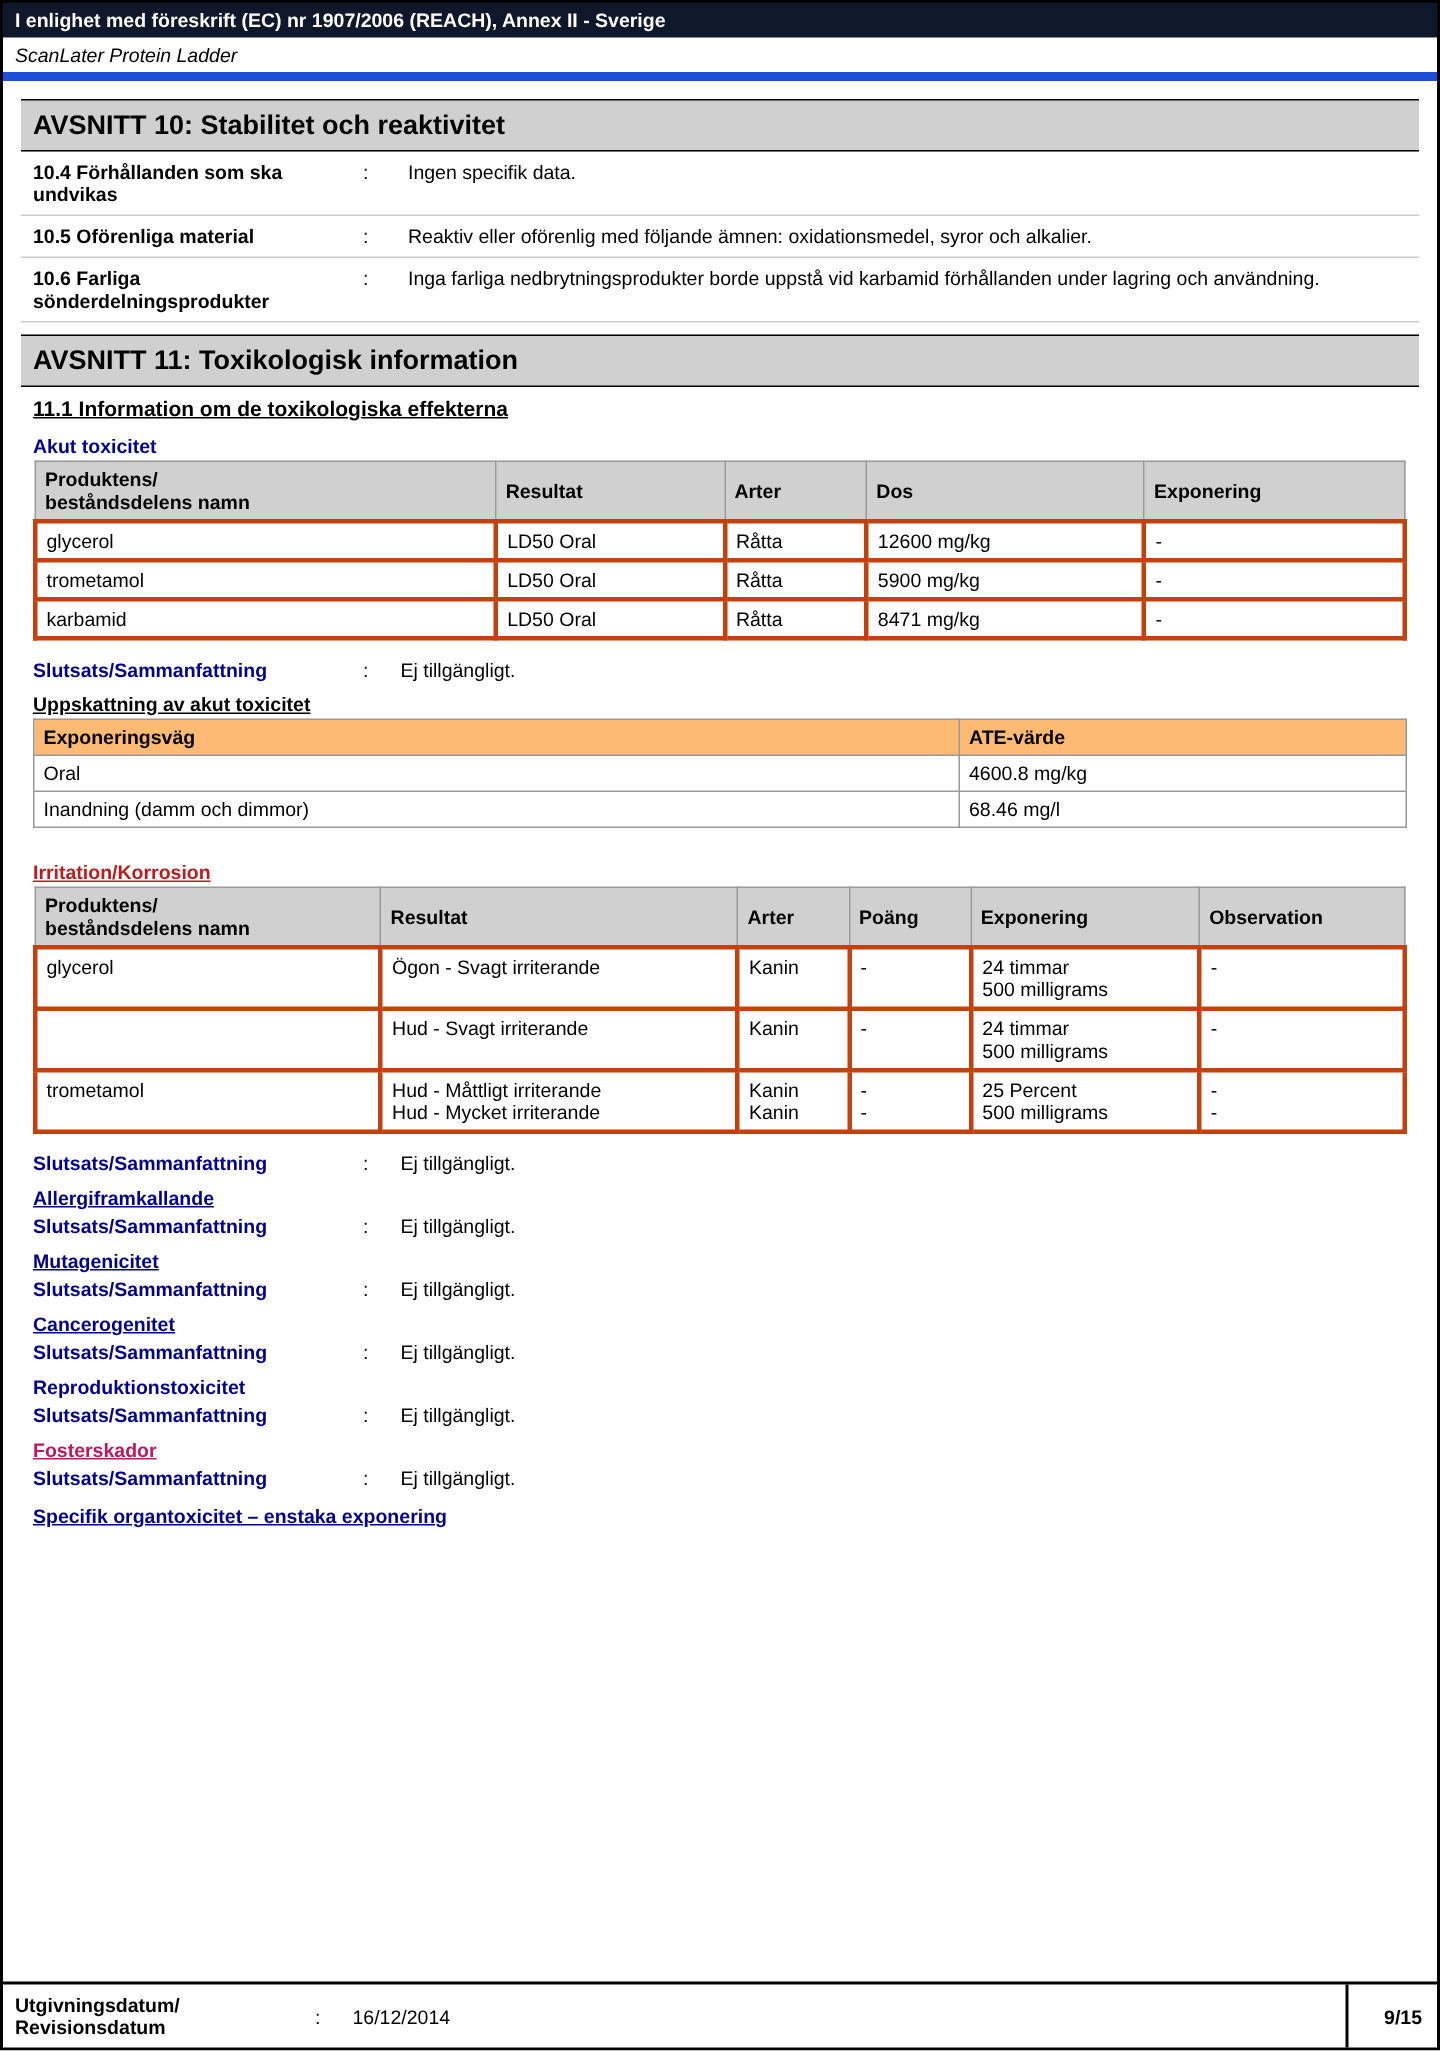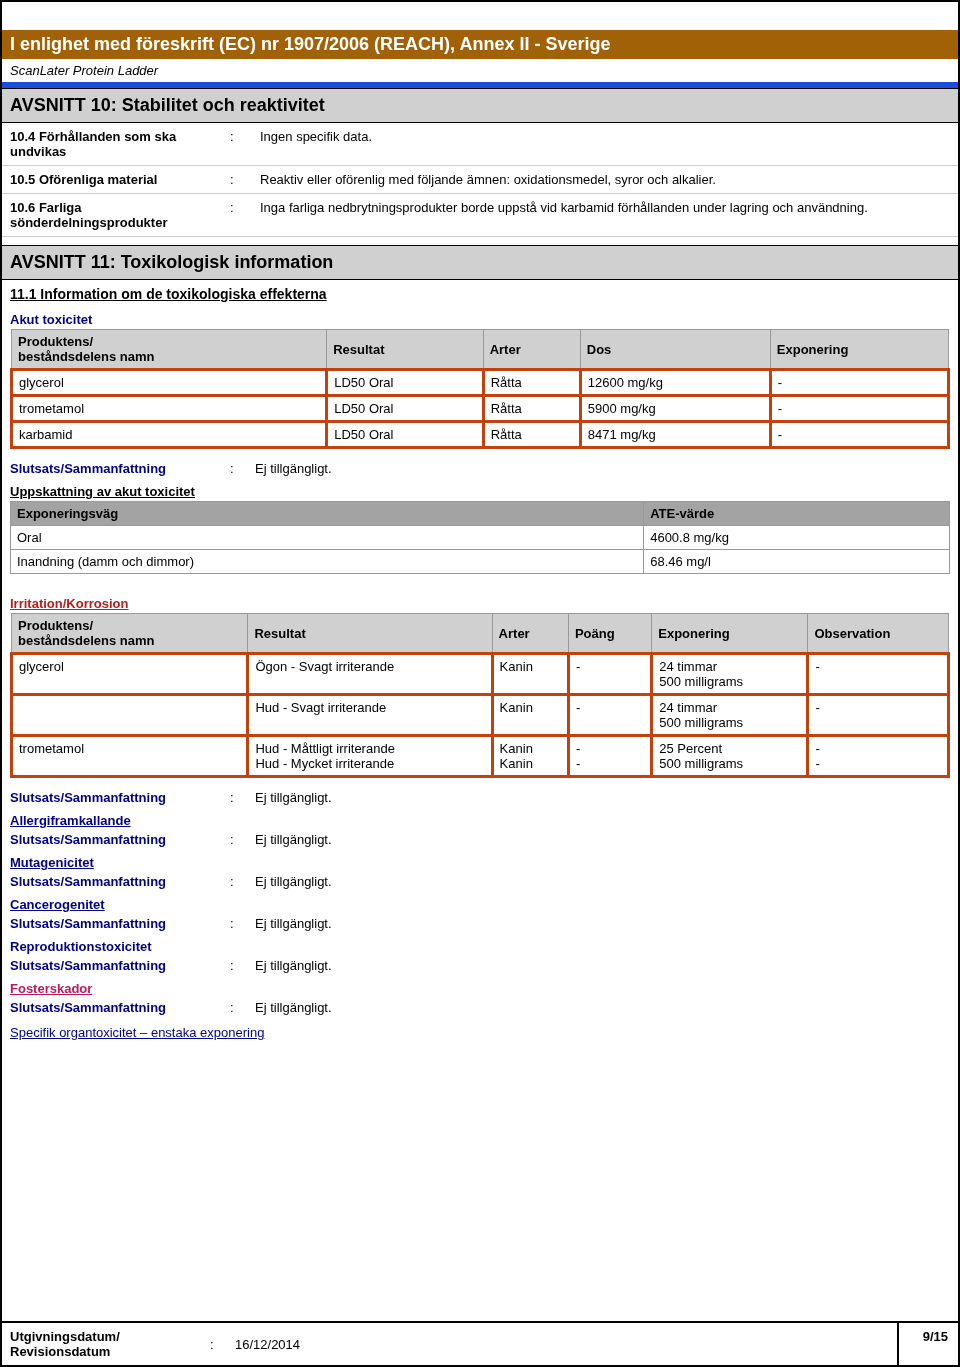--- a/index.html
+++ b/index.html
@@ -15,47 +15,46 @@
 
     .page-border {
       border: 2px solid #000;
       margin: 0;
       min-height: 1367px;
       display: flex;
       flex-direction: column;
     }
 
     .header-bar {
-      background: #a16207;
+      background: #0f172a;
       color: #fff;
       padding: 4px 8px;
-      font-size: 18px;
-      font-weight: bold;
-      margin-top: 28px;
+      font-size: 13px;
+      font-weight: bold;
     }
 
     .subheader {
       padding: 4px 8px;
       font-size: 13px;
       font-style: italic;
       border-bottom: 6px solid #1d4ed8;
     }
 
     .section-title {
       background: #d0d0d0;
       padding: 6px 8px;
       font-size: 18px;
       font-weight: bold;
       border-bottom: 1px solid #000;
       border-top: 1px solid #000;
     }
 
     .content-area {
       flex: 1;
-      padding: 0;
+      padding: 12px;
     }
 
     .two-col-row {
       display: flex;
       border-bottom: 1px solid #ccc;
       padding: 6px 8px;
       align-items: flex-start;
     }
 
     .two-col-row .label-col {
@@ -140,41 +139,41 @@
     }
 
     .footer-left {
       flex: 1;
       padding: 6px 8px;
       border-right: 1px solid #000;
     }
 
     .footer-right {
       display: flex;
-      align-items: flex-start;
+      align-items: center;
       padding: 6px 10px;
       border-left: 1px solid #000;
       font-weight: bold;
       min-width: 60px;
       justify-content: flex-end;
     }
 
     .footer-date-row {
       display: flex;
       align-items: center;
     }
 
     .ate-table {
       width: 100%;
       border-collapse: collapse;
       margin-bottom: 8px;
     }
 
     .ate-table th {
-      background: #a3a3a3;
+      background: #fdba74;
       border: 1px solid #999;
       padding: 4px 6px;
       font-weight: bold;
     }
 
     .ate-table td {
       border: 1px solid #999;
       padding: 4px 6px;
     }
 
@@ -458,21 +457,21 @@
       </div>
       <div class="summary-colon">
         <span>:</span>
       </div>
       <div class="summary-value">
         <span>Ej tillgängligt.</span>
       </div>
     </div>
 
     <div style="padding: 6px 8px 4px 8px;">
-      <span style="color:#00008b; font-weight:normal; text-decoration:underline;">Specifik organtoxicitet – enstaka exponering</span>
+      <span style="color:#00008b; font-weight:bold; text-decoration:underline;">Specifik organtoxicitet – enstaka exponering</span>
     </div>
 
   </div>
 
   <div class="footer-bar">
     <div class="footer-left">
       <div class="footer-date-row">
         <div style="width:200px; font-weight:bold;">
           <span>Utgivningsdatum/<br>Revisionsdatum</span>
         </div>

